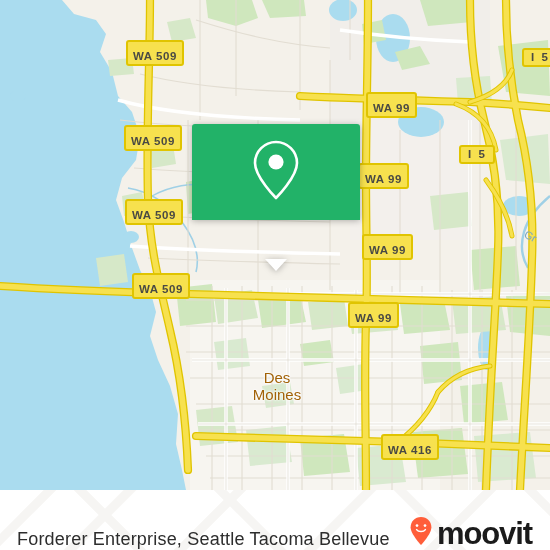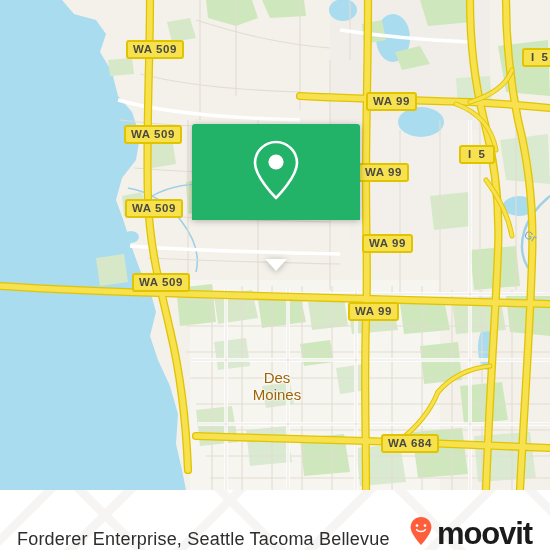--- a/index.html
+++ b/index.html
@@ -48,21 +48,21 @@
     border-left:11px solid transparent;
     border-right:11px solid transparent;
     border-top:12px solid #ffffff;
   }
 
   
   .shield{
     position:absolute;z-index:5;
     background:#f7e14e;border:2px solid #e0c400;border-radius:3px;
     color:#4a4a44;font-size:11.5px;font-weight:bold;letter-spacing:.6px;
-    padding:1px 5px 2px 5px;white-space:nowrap;line-height:12px;
+    padding:8px 5px 2px 5px;white-space:nowrap;line-height:12px;
     box-sizing:border-box;
   }
   .shield.i5{letter-spacing:2px;padding:1px 6px 2px 7px;}
 
   
   .place{
     position:absolute;z-index:4;color:#a16207;
     font-size:15px;line-height:17px;text-align:center;white-space:pre;
     text-shadow:0 0 3px #fff,0 0 3px #fff,0 0 2px #fff;
   }
@@ -263,21 +263,21 @@
     </svg>
 
     <div class="shield" style="left:126px;top:40px">WA 509</div>
     <div class="shield" style="left:124px;top:125px">WA 509</div>
     <div class="shield" style="left:125px;top:199px">WA 509</div>
     <div class="shield" style="left:132px;top:273px">WA 509</div>
     <div class="shield" style="left:366px;top:92px">WA 99</div>
     <div class="shield" style="left:358px;top:163px">WA 99</div>
     <div class="shield" style="left:362px;top:234px">WA 99</div>
     <div class="shield" style="left:348px;top:302px">WA 99</div>
-    <div class="shield" style="left:381px;top:434px">WA 684</div>
+    <div class="shield" style="left:381px;top:434px">WA 416</div>
     <div class="shield i5" style="left:522px;top:48px">I 5</div>
     <div class="shield i5" style="left:459px;top:145px">I 5</div>
 
     <div class="place" style="left:277px;top:369px;transform:translateX(-50%)">Des
 Moines</div>
 
     <div class="river-lbl" style="left:528px;top:228px">Gr</div>
 
     <div class="callout">
       <div class="callout-top">

